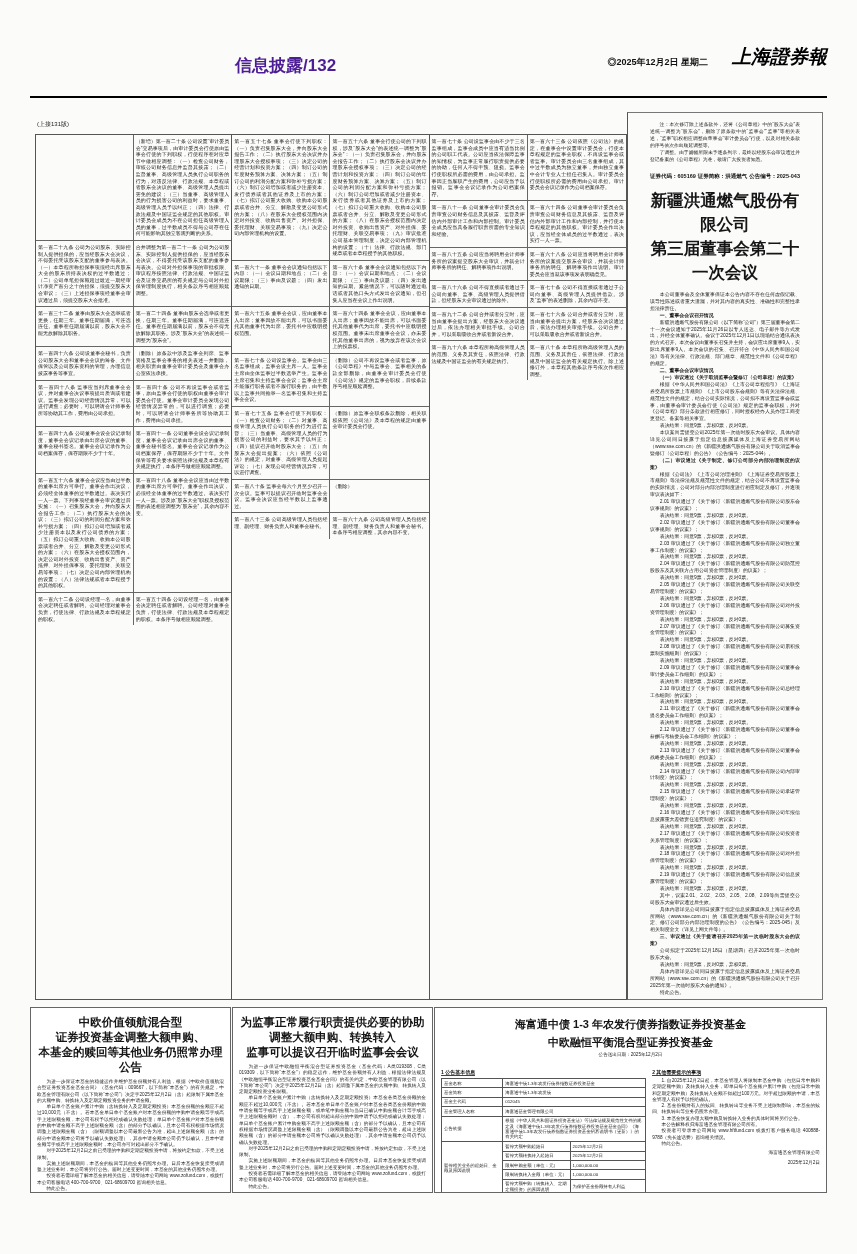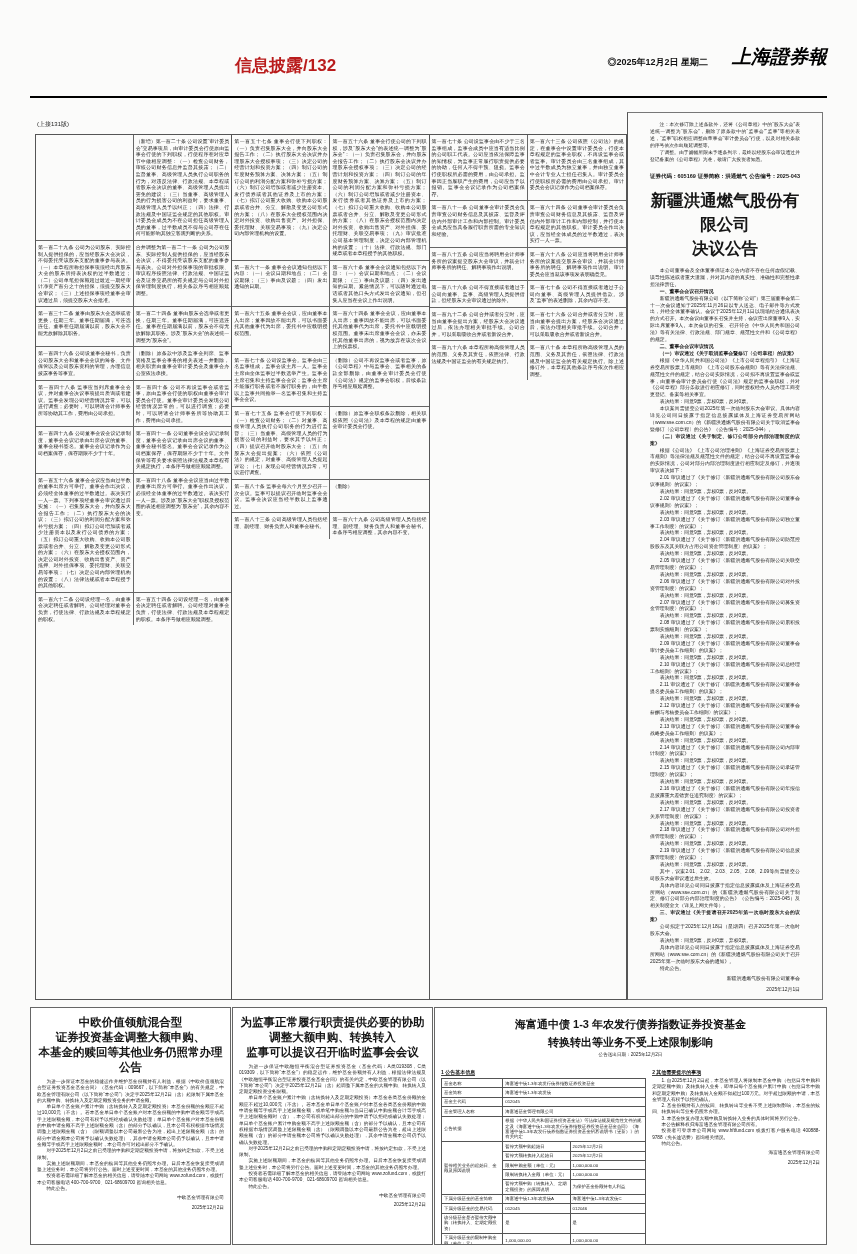--- a/index.html
+++ b/index.html
@@ -2,21 +2,21 @@
 <html><head>
 <meta charset="utf-8">
 <style>
   html,body{margin:0;padding:0;}
   body{width:857px;height:1254px;position:relative;background:#fbfbfa;
        font-family:"Liberation Sans",sans-serif;color:#151515;}
   
   .hdr{position:absolute;left:30px;top:38px;width:797px;height:58px;}
   .brand{position:absolute;left:0;top:2px;font-size:42px;font-weight:900;
          color:#a9a9a9;letter-spacing:-1px;line-height:1;}
-  .section{position:absolute;left:205px;top:16px;font-size:17px;font-weight:bold;color:#b91c1c;}
+  .section{position:absolute;left:205px;top:16px;font-size:17px;font-weight:bold;color:#4c1d95;}
   .date{position:absolute;right:119px;top:18px;font-size:9px;font-weight:bold;color:#111;}
   .masthead{position:absolute;right:0;top:6px;font-size:19px;font-weight:bold;
             font-family:"Liberation Serif",serif;font-style:italic;color:#000;}
   .hrule{position:absolute;left:30px;top:96px;width:797px;height:2px;background:#000;}
   
   .main{position:absolute;left:35px;top:112px;width:788px;height:891px;}
   .contnote{position:absolute;left:2px;top:8px;font-size:6px;color:#222;}
   .tables{position:absolute;left:0;top:22px;width:592px;height:866px;display:flex;}
   .ctable{width:197.3px;height:100%;border:1px solid #555;border-left:none;
           box-sizing:border-box;overflow:hidden;display:flex;flex-direction:column;}
@@ -29,21 +29,21 @@
   
   .ann{position:absolute;left:592px;top:0;width:196px;height:888px;border:1px solid #777;
        border-left:1px solid #555;box-sizing:border-box;padding:8px 22px;overflow:hidden;}
   .ann .pre{font-size:4.8px;line-height:7px;text-align:justify;color:#222;}
   .ann .codes{font-size:5.5px;font-weight:bold;margin-top:10px;display:flex;justify-content:space-between;}
   .ann .title{font-size:16.5px;font-weight:bold;text-align:center;line-height:24px;margin:8px 0 8px;}
   .bodytext p{margin:0;font-size:4.9px;line-height:6.9px;text-indent:2em;text-align:justify;color:#1c1c1c;}
   .bodytext p.b{font-weight:bold;}
   .bodytext p.rt{text-align:right;text-indent:0;margin-top:4px;}
   
-  .bbox{position:absolute;top:1007px;height:238px;border:1px solid #666;box-sizing:border-box;
+  .bbox{position:absolute;top:1007px;height:186px;border:1px solid #666;box-sizing:border-box;
         background:#fff;overflow:hidden;padding:5px 6px;}
   .b1{left:30px;width:201px;}
   .b2{left:232px;width:201px;}
   .b3{left:434px;width:393px;}
   .btitle{font-size:11.5px;font-weight:bold;text-align:center;line-height:15px;margin:2px 0 4px;}
   .b3 .btitle{font-size:11px;line-height:18px;margin-bottom:1px;}
   .subdate{font-size:4.6px;text-align:center;margin-bottom:3px;color:#222;}
   .smallbody p{margin:0;font-size:4.7px;line-height:6.3px;text-indent:2em;text-align:justify;color:#1d1d1d;}
   .smallbody p.rt{text-align:right;text-indent:0;margin-top:3px;}
   .cols3{display:flex;gap:6px;}
@@ -189,21 +189,21 @@
     <p style="margin:0;text-indent:2em;">注：本次修订除上述条款外，还将《公司章程》中的“股东大会”表述统一调整为“股东会”，删除了原条款中的“监事会”“监事”等相关表述，“监事”职权相应调整由董事会“审计委员会”行使，以及对相关条款的序号依次作出顺延调整等。</p>
         <p style="margin:0;text-indent:2em;">了调整。由于篇幅所限未予逐条列示，最终以经股东会审议通过并登记备案的《公司章程》为准，敬请广大投资者知悉。</p>
       </div>
     <div class="codes">
       <span>证券代码：605169</span>
       <span>证券简称：洪通燃气</span>
       <span>公告编号：2025-043</span>
     </div>
     <div class="title">
       <div>新疆洪通燃气股份有限公司</div>
-      <div>决议公告</div>
+      <div>第三届董事会第二十一次会议</div>
     </div>
     <div class="bodytext">
 
     <p>本公司董事会及全体董事保证本公告内容不存在任何虚假记载、误导性陈述或者重大遗漏，并对其内容的真实性、准确性和完整性承担法律责任。</p>
         <p class=" b">一、董事会会议召开情况</p>
         <p>新疆洪通燃气股份有限公司（以下简称“公司”）第三届董事会第二十一次会议通知于2025年11月26日以专人送达、电子邮件等方式发出，并经全体董事确认。会议于2025年12月1日以现场结合通讯表决的方式召开。本次会议由董事长召集并主持，会议应出席董事9人，实际出席董事9人。本次会议的召集、召开符合《中华人民共和国公司法》等有关法律、行政法规、部门规章、规范性文件和《公司章程》的规定。</p>
         <p class=" b">二、董事会会议审议情况</p>
         <p class=" b">（一）审议通过《关于取消监事会暨修订〈公司章程〉的议案》</p>
         <p>根据《中华人民共和国公司法》《上市公司章程指引》《上海证券交易所股票上市规则》《上市公司股东会规则》等有关法律法规、规范性文件的规定，结合公司实际情况，公司拟不再设置监事会或监事，由董事会审计委员会行使《公司法》规定的监事会职权，并对《公司章程》部分条款进行相应修订，同时授权经办人员办理工商变更登记、备案等相关事宜。</p>
         <p>表决结果：同意9票，弃权0票，反对0票。</p>
@@ -296,21 +296,21 @@
       <p>投资者若需详细了解本基金的相关信息，请登陆本公司网站 www.zofund.com，或拨打本公司客服电话 400-700-9700、021-68609700 咨询相关信息。</p>
       <p>特此公告。</p>
       <p class=" rt">中欧基金管理有限公司</p>
       <p class=" rt">2025年12月2日</p>
     </div>
 </div>
 
 <div class="bbox b3">
   <div class="btitle">
     <div>海富通中债 1-3 年农发行债券指数证券投资基金</div>
-    <div>转换转出等业务不受上述限制影响</div>
+    <div>中欧融恒平衡混合型证券投资基金</div>
   </div>
   <div class="subdate">公告送出日期：2025年12月2日</div>
   <div class="cols3">
     <div class="c3l">
       <span class="seclabel">1 公告基本信息</span>
       <table class="ft">
         <tbody>
             <tr>
               <td class="lab">基金名称</td>
               <td colspan="2">海富通中债1-3年农发行债券指数证券投资基金</td>

